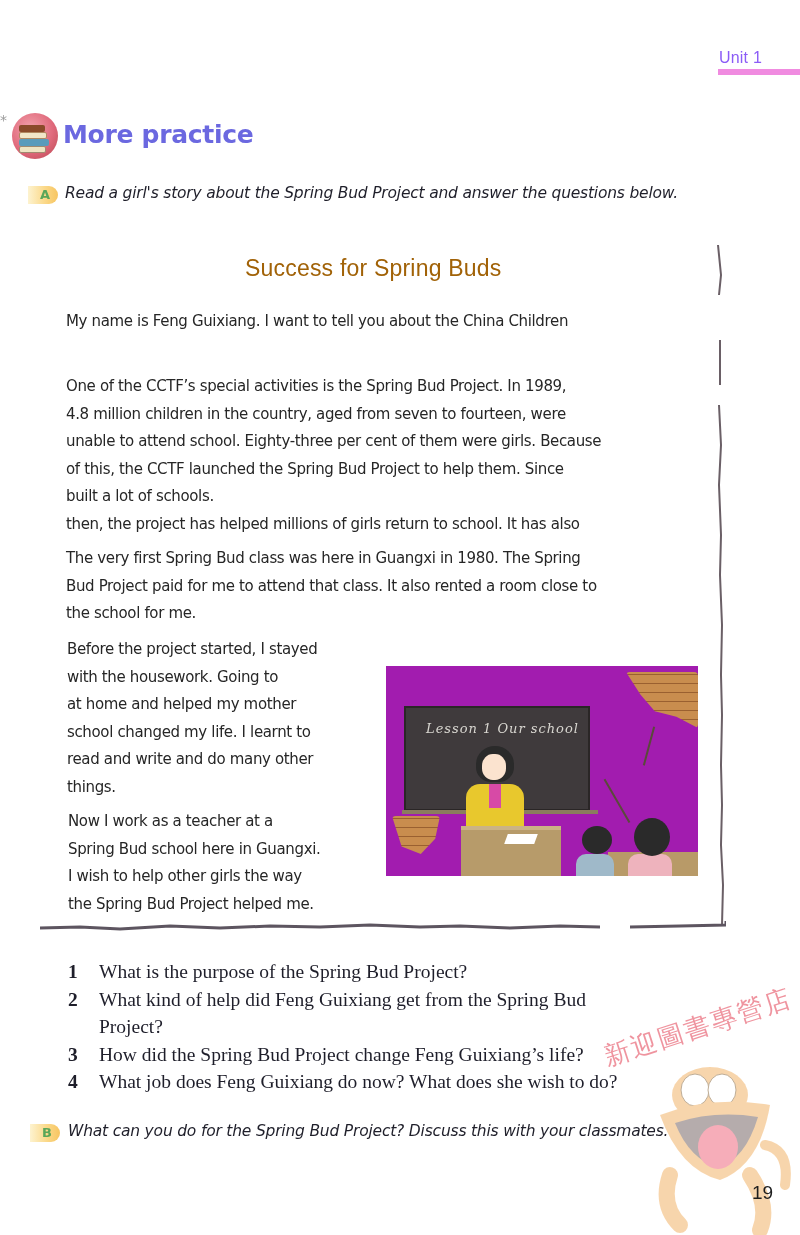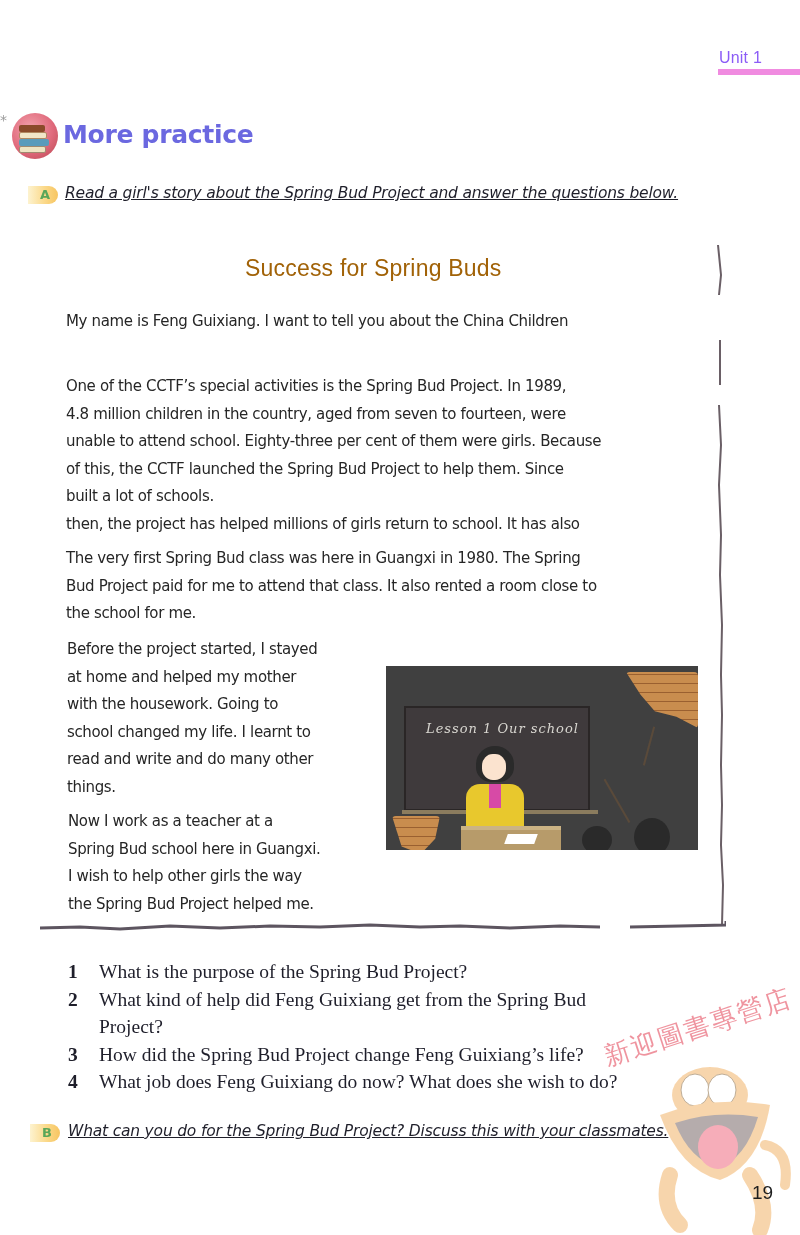--- a/index.html
+++ b/index.html
@@ -18,33 +18,33 @@
   .mp-icon .b1 { top: 12px; width: 26px; background: #8a4a2a; }
   .mp-icon .b2 { top: 19px; width: 28px; background: #f2e6c8; border: 1px solid #b08860; }
   .mp-icon .b3 { top: 26px; width: 30px; background: #5a9bbb; }
   .mp-icon .b4 { top: 33px; width: 27px; background: #efe4c2; border: 1px solid #a08a70; }
   .mp-title { position: absolute; left: 63px; top: 120px; font-family: "DejaVu Sans", sans-serif; font-weight: bold; font-size: 25px; color: #6b68e0; letter-spacing: -0.3px; }
 
   
   .sec-badge { position: absolute; width: 30px; height: 18px; border-radius: 0 9px 9px 0;
     background: linear-gradient(90deg, #fdf3d0 0%, #fbd98a 55%, #f7c561 100%); }
   .sec-badge span { position: absolute; right: 8px; top: 1px; font-family: "DejaVu Sans", sans-serif; font-weight: bold; font-size: 13px; color: #5aa659; }
-  .sec-text { position: absolute; font-family: "DejaVu Sans", sans-serif; font-style: italic; font-size: 15.5px; color: #1f1f2a; white-space: nowrap; letter-spacing: -0.2px; text-decoration: underline; }
+  .sec-text { position: absolute; font-family: "DejaVu Sans", sans-serif; font-style: italic; font-size: 15.5px; color: #1f1f2a; white-space: nowrap; letter-spacing: -0.2px; }
 
   
   .card { position: absolute; left: 40px; top: 235px; width: 680px; height: 692px; }
   .card-edge-right { position: absolute; right: -4px; top: 10px; width: 8px; height: 680px; }
   .card-edge-bottom { position: absolute; left: 0; bottom: -6px; width: 686px; height: 12px; }
   .story-title { position: absolute; left: 245px; top: 255px; font-family: "Liberation Sans", sans-serif; font-size: 23px; color: #a16207; letter-spacing: 0.2px; }
 
   .para { position: absolute; left: 66px; font-family: "DejaVu Sans", sans-serif; font-size: 15px; line-height: 27.5px; color: #262626; letter-spacing: -0.35px; margin-top: 9px; }
   .para .line { display: block; white-space: nowrap; }
 
   
-  .illustration { position: absolute; left: 386px; top: 666px; width: 312px; height: 184px; background: #404040; overflow: hidden; }
+  .illustration { position: absolute; left: 386px; top: 666px; width: 312px; height: 210px; background: #a21caf; overflow: hidden; }
   .chalkboard { position: absolute; left: 18px; top: 40px; width: 186px; height: 105px; background: #3f3a3c; border: 2px solid #2a2626; }
   .chalk-ledge { position: absolute; left: 16px; top: 144px; width: 196px; height: 4px; background: #8b7c5e; }
   .chalk-text { position: absolute; left: 40px; top: 55px; font-family: "DejaVu Serif", serif; font-style: italic; font-size: 13px; color: #d8d6d0; letter-spacing: 1px; white-space: nowrap; }
   .brick { position: absolute; background:
       repeating-linear-gradient(0deg, #c98d4e 0 8px, #9a6030 8px 9px); border-radius: 4px; }
   .brick.tr { right: 0px; top: 6px; width: 72px; height: 56px; clip-path: polygon(0 0,100% 0,100% 100%,70% 80%,40% 70%,20% 40%); }
   .brick.bl { left: 6px; top: 150px; width: 48px; height: 38px; clip-path: polygon(0 0,100% 0,90% 60%,60% 100%,20% 80%); }
   .crack { position: absolute; background: #5a4a3a; width: 1.5px; }
   .teacher-hair { position: absolute; left: 90px; top: 80px; width: 38px; height: 36px; background: #2a2a2a; border-radius: 50% 50% 40% 40%; }
   .teacher-face { position: absolute; left: 96px; top: 88px; width: 24px; height: 26px; background: #fbe3cf; border-radius: 45%; }
@@ -112,22 +112,22 @@
   <span class="line">built a lot of schools.</span>
   <span class="line">then, the project has helped millions of girls return to school. It has also</span>
 </div>
 <div class="para" style="top:536px;">
   <span class="line">The very first Spring Bud class was here in Guangxi in 1980. The Spring</span>
   <span class="line">Bud Project paid for me to attend that class. It also rented a room close to</span>
   <span class="line">the school for me.</span>
 </div>
 <div class="para" style="top:627px; left:67px;">
   <span class="line">Before the project started, I stayed</span>
+  <span class="line">with the housework. Going to</span>
   <span class="line">at home and helped my mother</span>
-  <span class="line">with the housework. Going to</span>
   <span class="line">school changed my life. I learnt to</span>
   <span class="line">read and write and do many other</span>
   <span class="line">things.</span>
 </div>
 <div class="para" style="top:799px; left:68px;">
   <span class="line">Now I work as a teacher at a</span>
   <span class="line">Spring Bud school here in Guangxi.</span>
   <span class="line">I wish to help other girls the way</span>
   <span class="line">the Spring Bud Project helped me.</span>
 </div>

